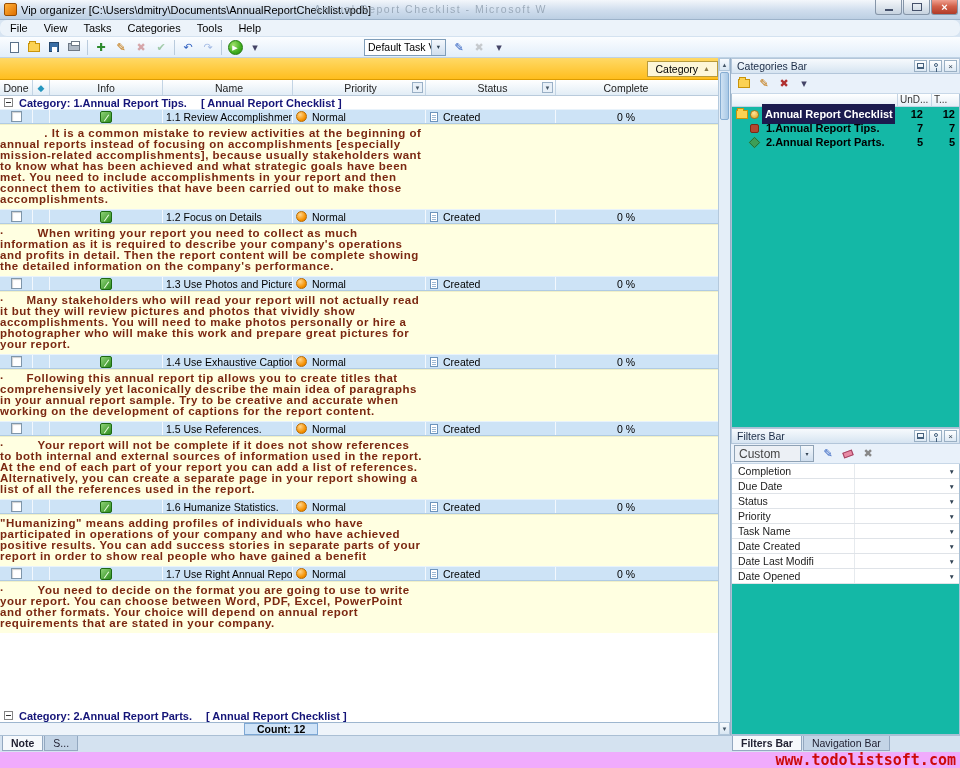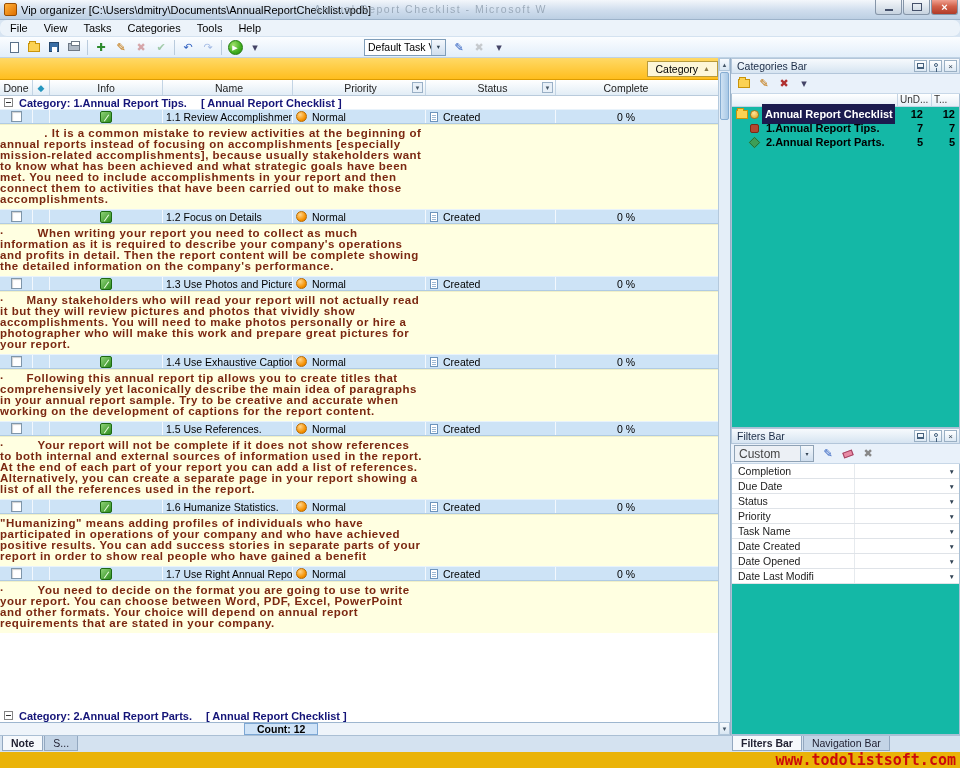--- a/index.html
+++ b/index.html
@@ -127,21 +127,21 @@
   .filter-label { padding-left:6px; font-size:10.5px; color:#222; }
   .filter-arrow { margin-left:auto; margin-right:4px; font-size:6.5px; color:#345; }
 
   
   .bstrip { height:17px; flex:0 0 17px; background:#d4e2f0; border-top:1px solid #aabfd4; display:flex; align-items:flex-start; }
   .ltabs { display:flex; margin-left:2px; }
   .rtabs { display:flex; margin-left:auto; width:228px; }
   .btab { height:15px; display:flex; align-items:center; padding:0 8px; font-size:10.5px; border:1px solid #93a8c0; border-top:none; background:#c3d4e6; color:#223; margin-right:1px; }
   .btab.active { background:#f6f9fc; font-weight:bold; }
 
-  .wstrip { height:16px; flex:0 0 16px; background:#eab308; display:flex; align-items:center; justify-content:flex-end; padding-right:4px; }
+  .wstrip { height:16px; flex:0 0 16px; background:#f0abfc; display:flex; align-items:center; justify-content:flex-end; padding-right:4px; }
   .wmark { font-family:"DejaVu Sans Mono", monospace; font-weight:bold; font-size:15px; color:#cc0a0a; letter-spacing:0; }
 </style>
 </head>
 <body>
 
 <div class="screen">
   <div class="window">
 
     <div class="titlebar">
       <span class="app-icon"></span>
@@ -555,25 +555,25 @@
               </div>
               <div class="filter-row">
                 <span class="filter-label">Task Name</span>
                 <span class="filter-arrow">▼</span>
               </div>
               <div class="filter-row">
                 <span class="filter-label">Date Created</span>
                 <span class="filter-arrow">▼</span>
               </div>
               <div class="filter-row">
+                <span class="filter-label">Date Last Modifi</span>
+                <span class="filter-arrow">▼</span>
+              </div>
+              <div class="filter-row">
                 <span class="filter-label">Date Opened</span>
-                <span class="filter-arrow">▼</span>
-              </div>
-              <div class="filter-row">
-                <span class="filter-label">Date Last Modifi</span>
                 <span class="filter-arrow">▼</span>
               </div>
             </div>
         </div>
 
       </div>
     </div>
 
     <div class="bstrip">
       <span class="ltabs" id="ltabs">

